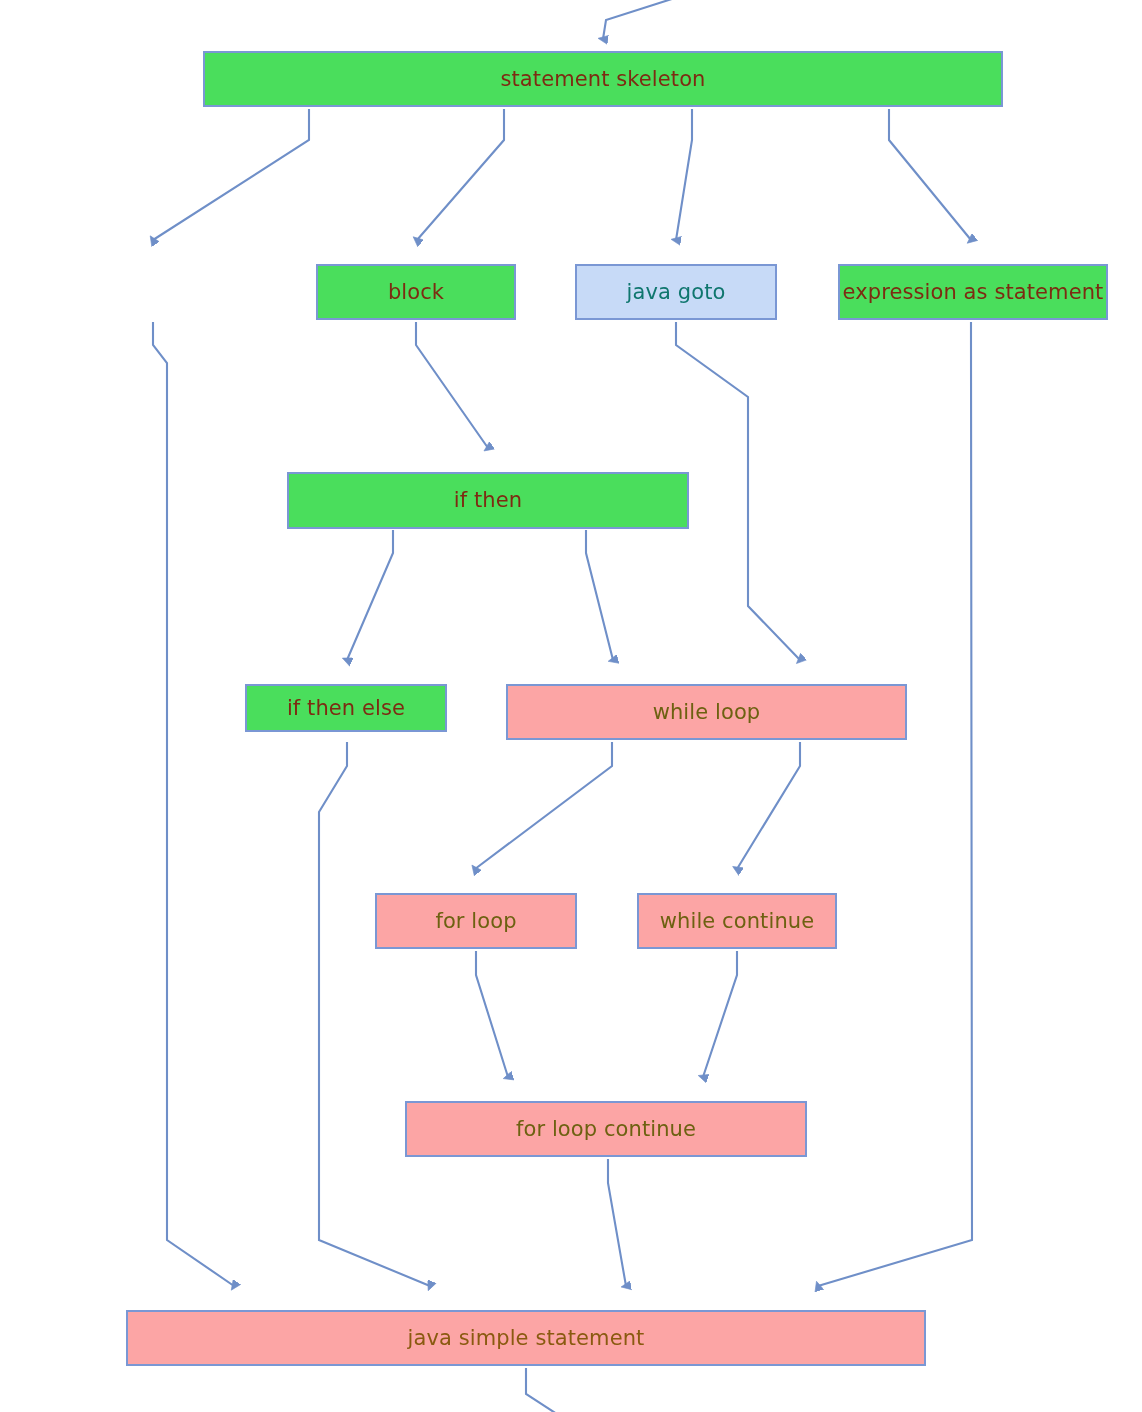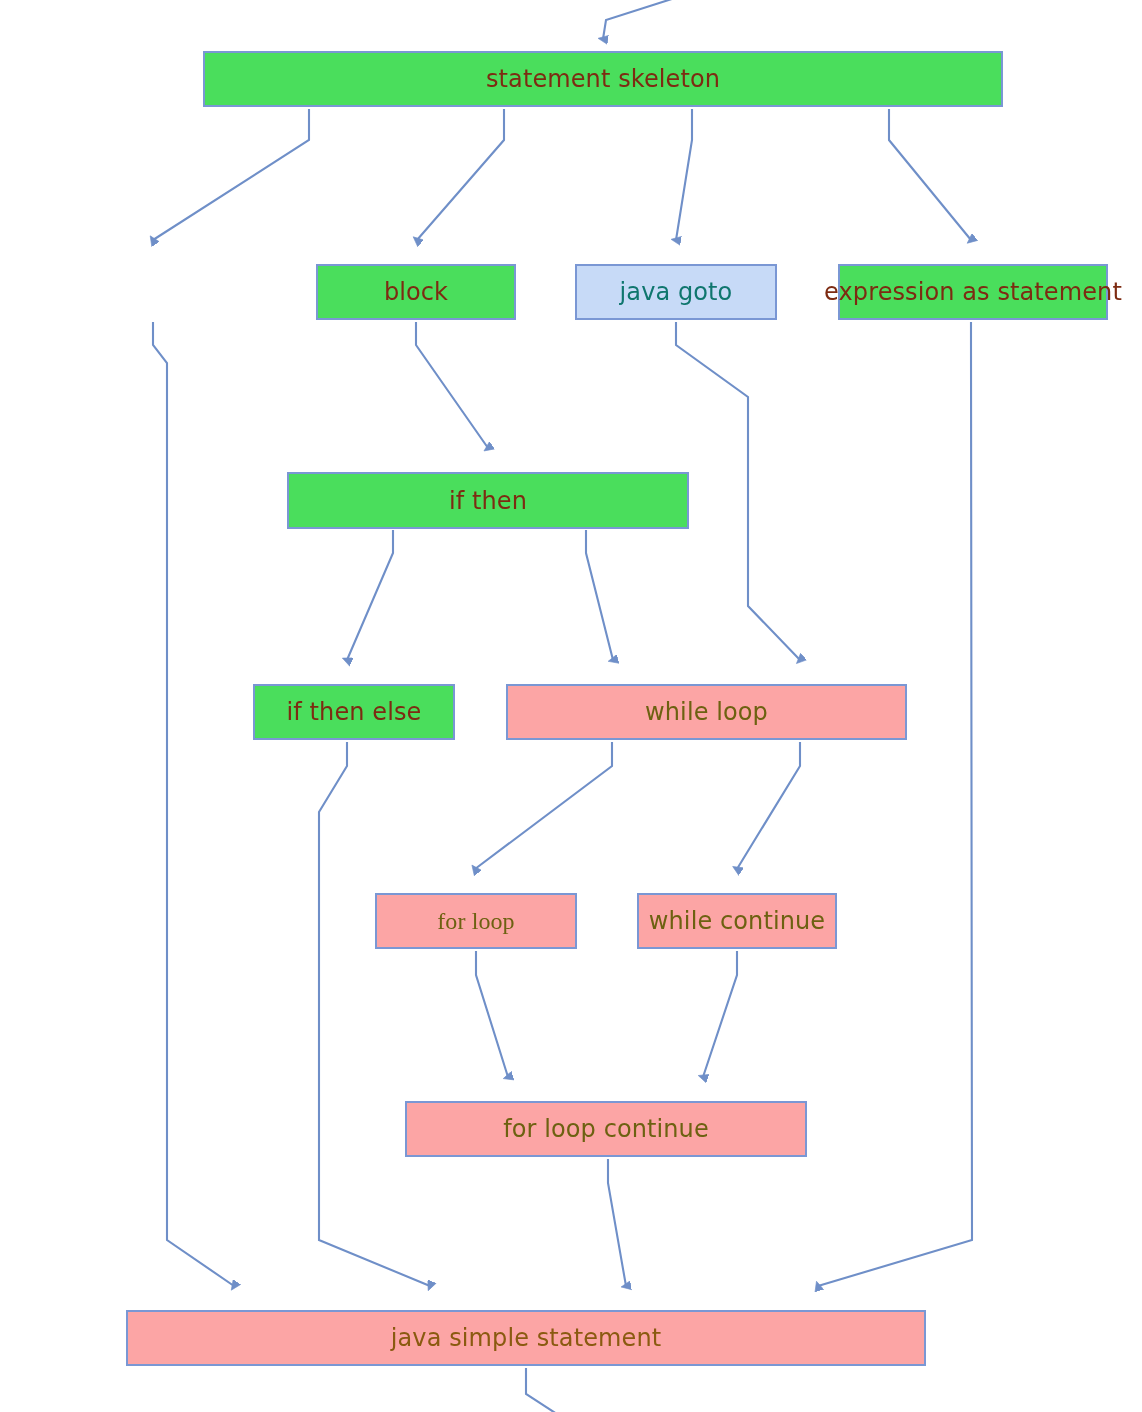--- a/index.html
+++ b/index.html
@@ -25,21 +25,21 @@
     height: 1412px;
   }
   .node {
     position: absolute;
     box-sizing: border-box;
     border: 2px solid #7a97d4;
     display: flex;
     align-items: center;
     justify-content: center;
     font-family: "DejaVu Sans", sans-serif;
-    font-size: 24px;
+    font-size: 21px;
     letter-spacing: 0.1px;
     white-space: nowrap;
     z-index: 5;
   }
   .node-label {
     display: block;
     line-height: 1;
   }
   .fill-green  { background: #4ade5c; }
   .fill-red    { background: #fca5a5; }
@@ -108,29 +108,29 @@
   </div>
 
   <div class="node fill-green txt-dark-red" style="left:838px; top:264px; width:270px; height:56px;text-align:right;">
     <span class="node-label">expression as statement</span>
   </div>
 
   <div class="node fill-green txt-dark-red" style="left:287px; top:472px; width:402px; height:57px;">
     <span class="node-label">if then</span>
   </div>
 
-  <div class="node fill-green txt-dark-red" style="left:245px; top:684px; width:202px; height:56px;margin-left:8px;">
+  <div class="node fill-green txt-dark-red" style="left:245px; top:684px; width:202px; height:48px;">
     <span class="node-label">if then else</span>
   </div>
 
   <div class="node fill-red txt-olive" style="left:506px; top:684px; width:401px; height:56px;">
     <span class="node-label">while loop</span>
   </div>
 
-  <div class="node fill-red txt-olive" style="left:375px; top:893px; width:202px; height:56px;font-family:Liberation Serif, serif;">
+  <div class="node fill-red txt-olive" style="left:375px; top:893px; width:202px; height:56px;">
     <span class="node-label">for loop</span>
   </div>
 
   <div class="node fill-red txt-olive" style="left:637px; top:893px; width:200px; height:56px;">
     <span class="node-label">while continue</span>
   </div>
 
   <div class="node fill-red txt-olive" style="left:405px; top:1101px; width:402px; height:56px;">
     <span class="node-label">for loop continue</span>
   </div>

